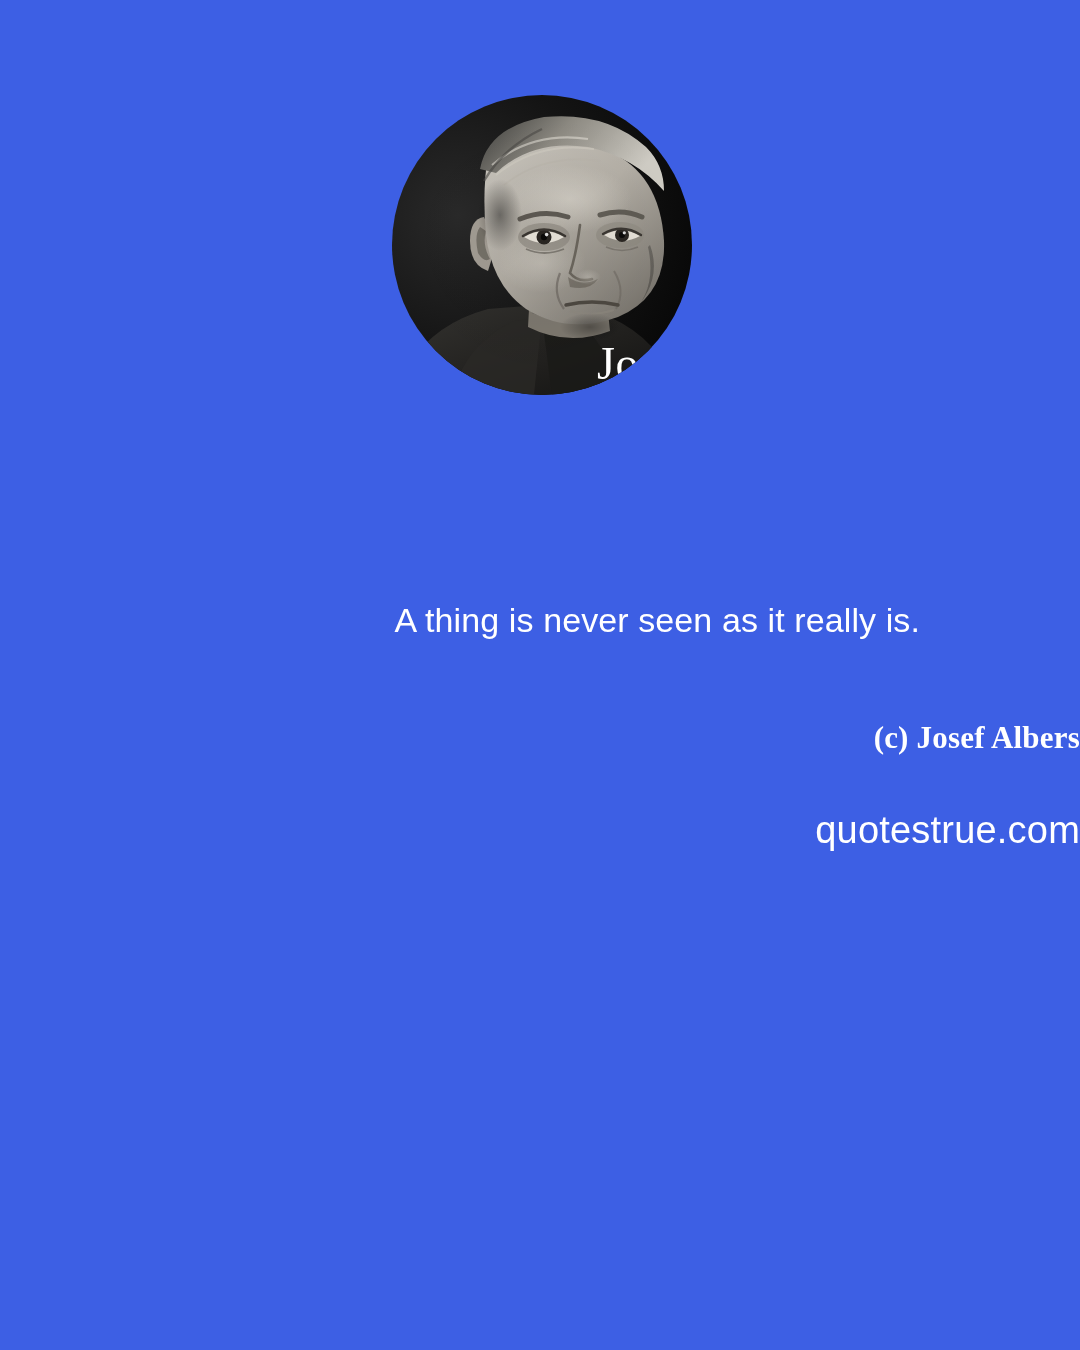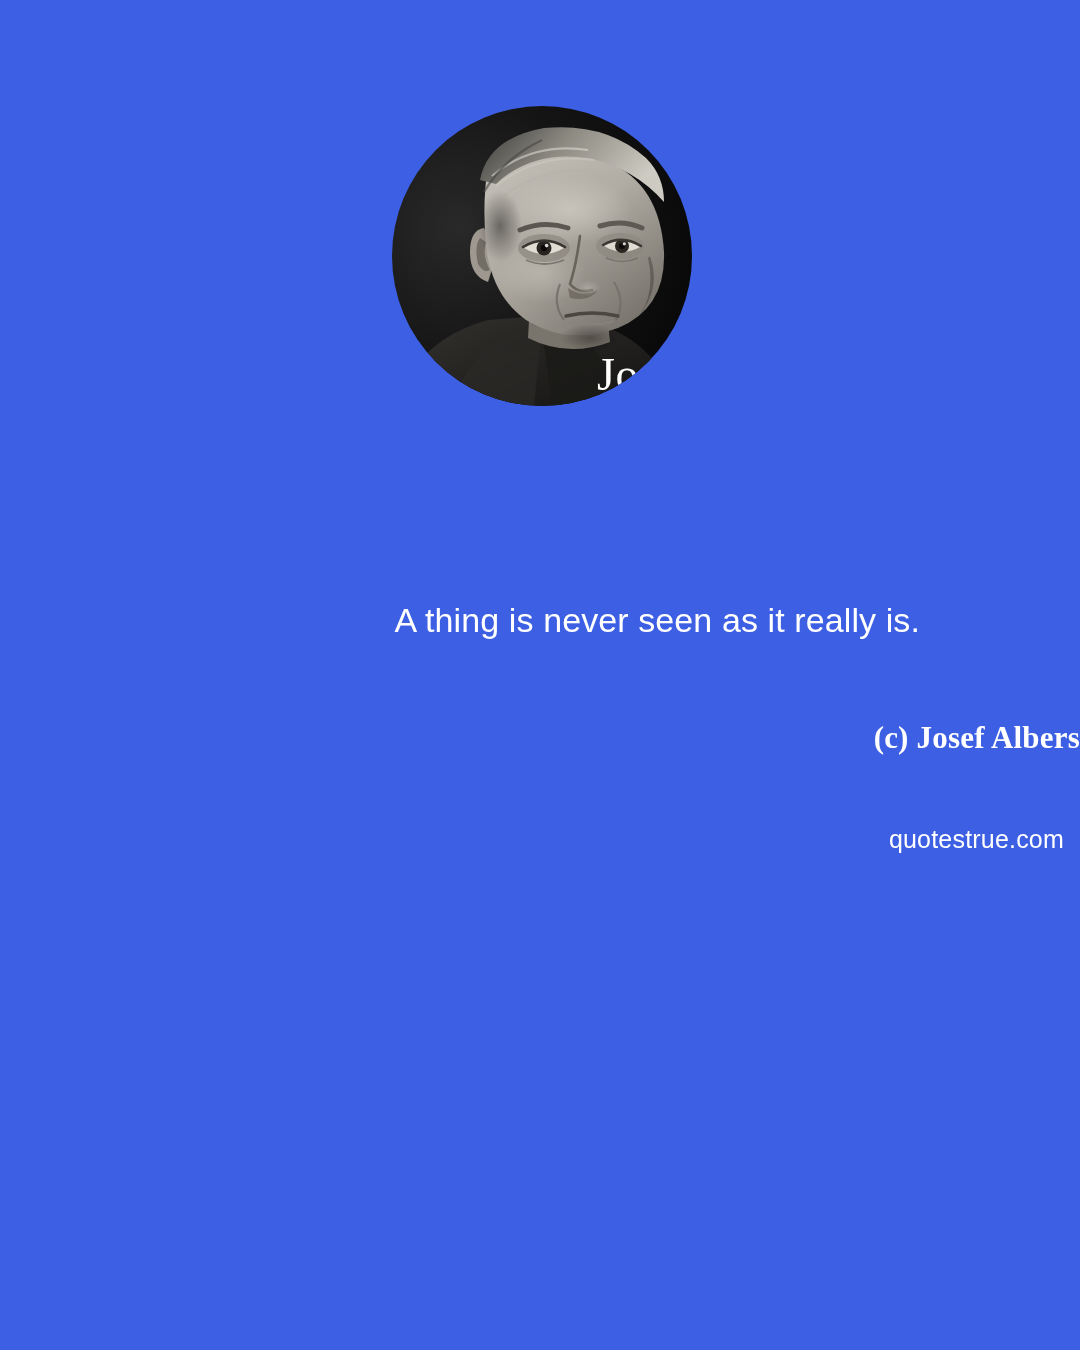--- a/index.html
+++ b/index.html
@@ -19,21 +19,21 @@
     width: 1080px;
     height: 1350px;
     background: #3d5fe4;
     overflow: hidden;
   }
 
   
   #portrait-wrap {
     position: absolute;
     left: 392px;
-    top: 106px;
+    top: 95px;
     width: 300px;
     height: 300px;
     border-radius: 50%;
     overflow: hidden;
   }
 
   #portrait-photo {
     position: absolute;
     inset: 0;
     width: 100%;
@@ -86,23 +86,23 @@
     font-size: 31px;
     font-weight: 700;
     line-height: 1;
     color: #ffffff;
     letter-spacing: 0.2px;
     font-family: Liberation Serif, serif;
   }
 
   #website {
     display: block;
-    margin: 16px;
+    margin: 0;
     padding-top: 58px;
-    font-size: 25px;
+    font-size: 38px;
     font-weight: 400;
     line-height: 1;
     color: #ffffff;
     letter-spacing: 0.2px;
   }
 </style>
 </head>
 <body>
 
 <div id="quote-card">

